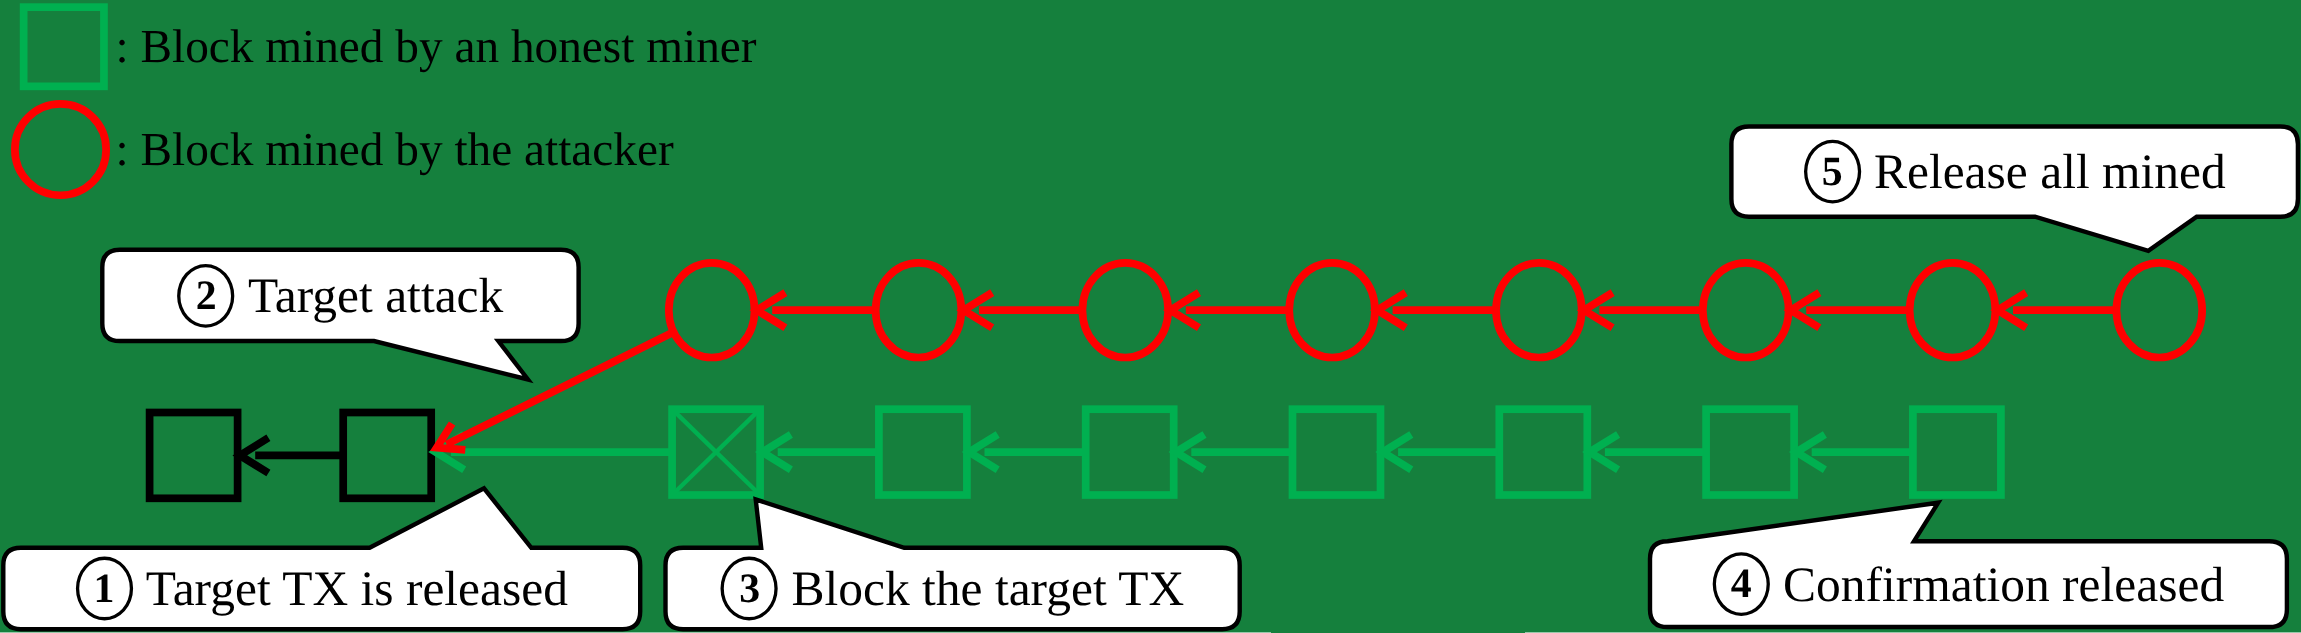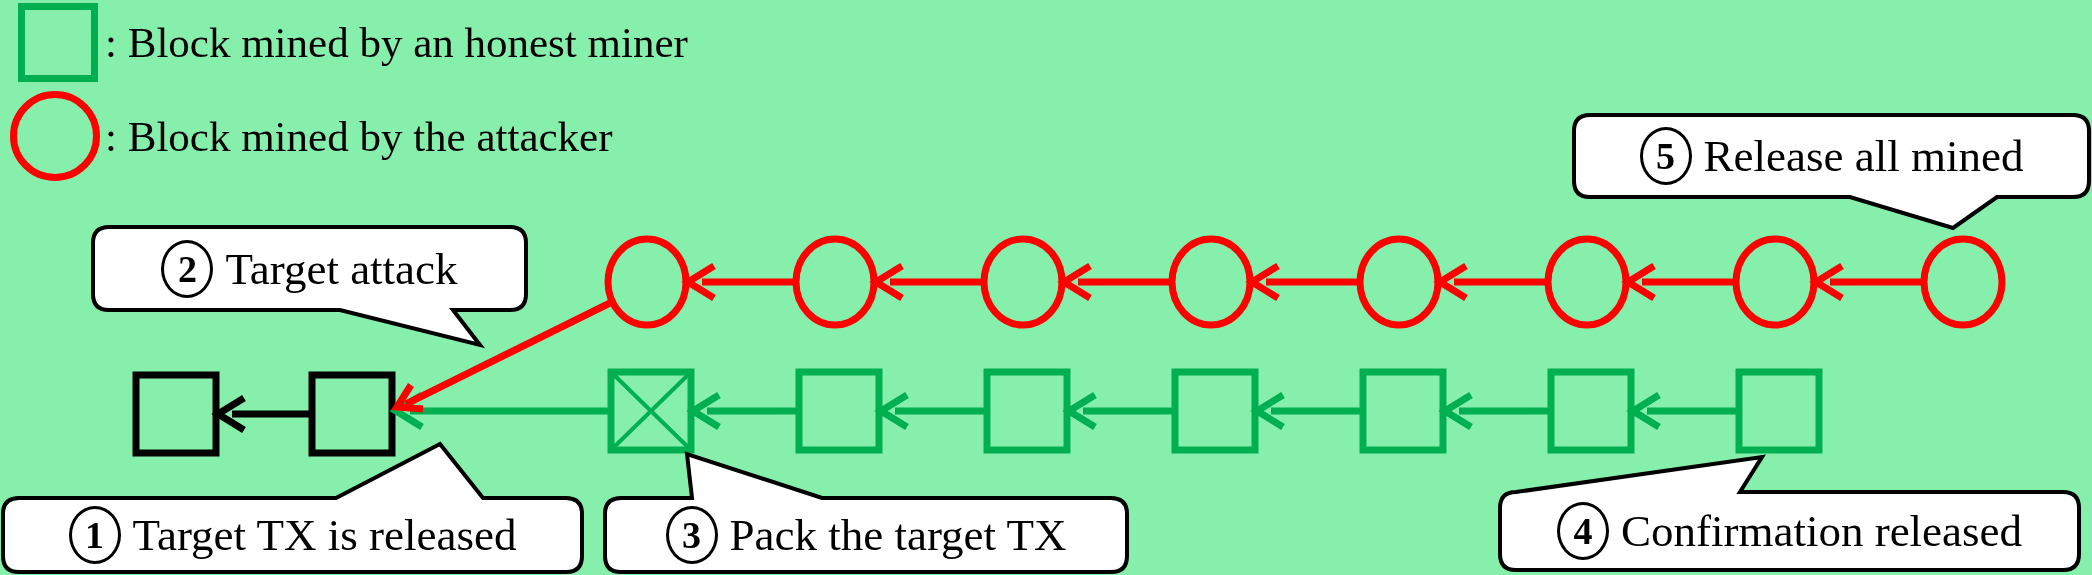--- a/index.html
+++ b/index.html
@@ -1,19 +1,19 @@
 <!DOCTYPE html>
 <html><head>
 <meta charset="utf-8">
 <style>
   html,body{margin:0;padding:0;background:#ffffff;}
   #figure{
     position:relative;
     width:2092px;height:575px;
-    background:#86efac;
+    background:#15803d;
     font-family:"Liberation Serif","DejaVu Serif",serif;
     color:#000;
     overflow:hidden;
   }
   #diagram-svg{position:absolute;left:0;top:0;}
   .txt{
     position:absolute;
     display:flex;align-items:center;
     white-space:nowrap;
     color:#000;
@@ -143,21 +143,21 @@
     <span>Release all mined</span>
   </div>
 
   <div class="txt callout-text" style="left:3px;top:498px;width:579px;height:74px;">
     <span class="circled-num">1</span>
     <span>Target TX is released</span>
   </div>
 
   <div class="txt callout-text" style="left:605px;top:498px;width:522px;height:74px;">
     <span class="circled-num">3</span>
-    <span>Pack the target TX</span>
+    <span>Block the target TX</span>
   </div>
 
   <div class="txt callout-text" style="left:1500px;top:492px;width:579px;height:78px;">
     <span class="circled-num">4</span>
     <span>Confirmation released</span>
   </div>
 
 </div>
 
 </body></html>

